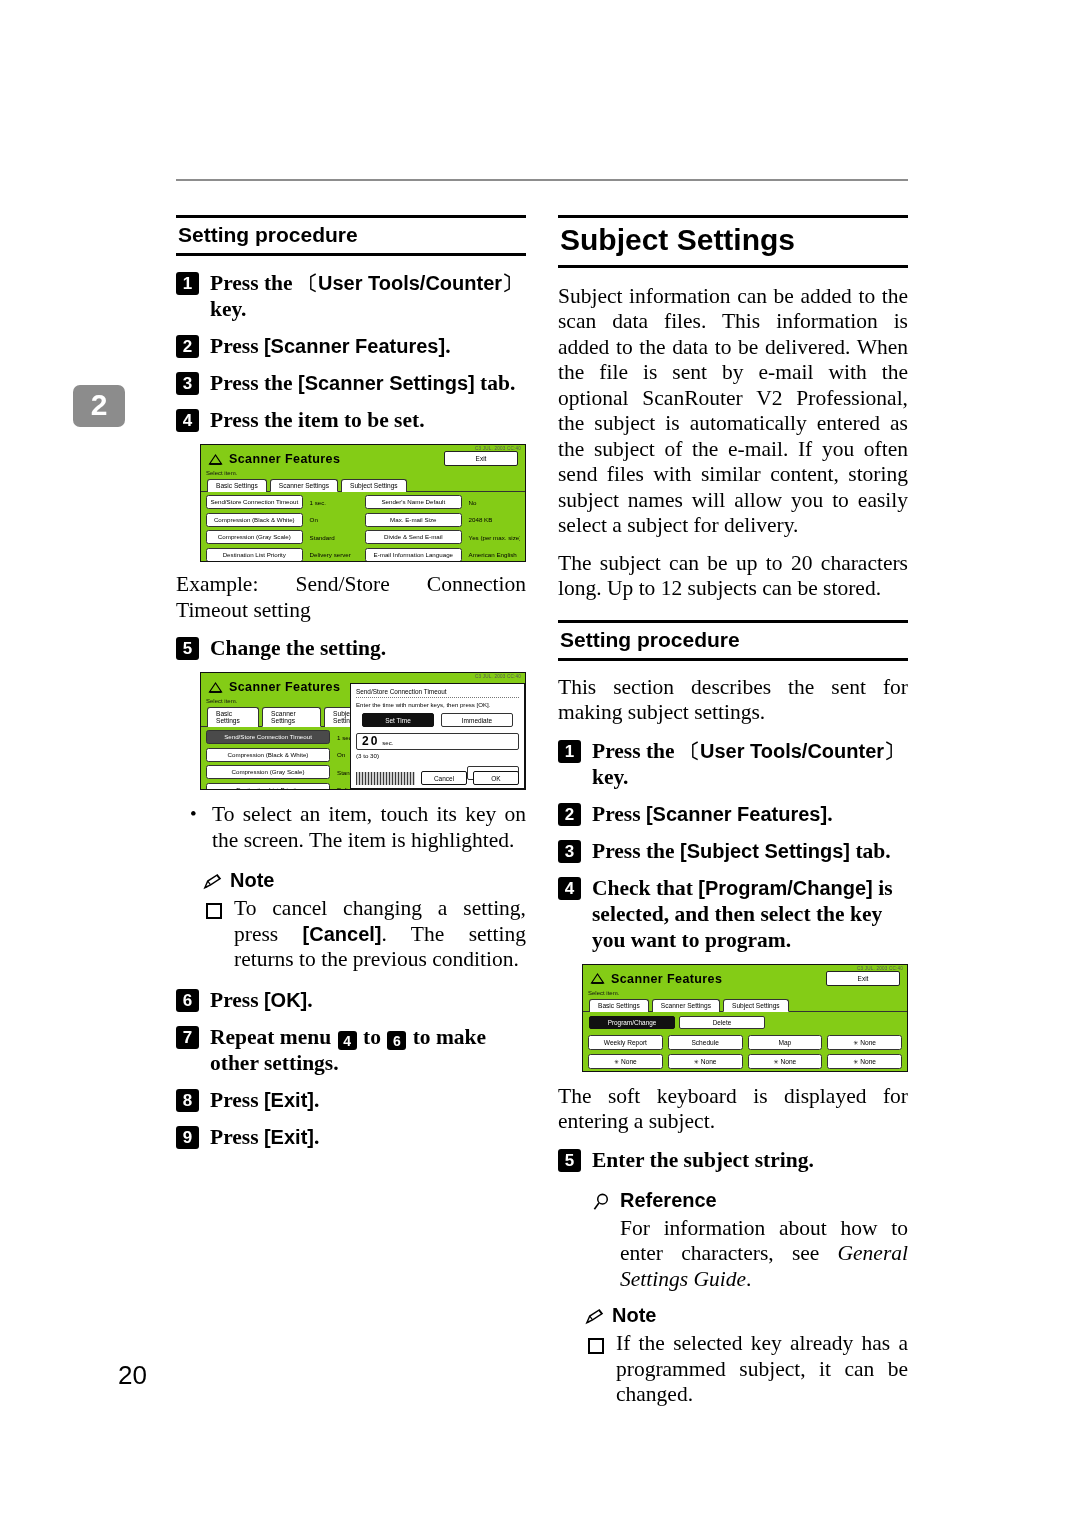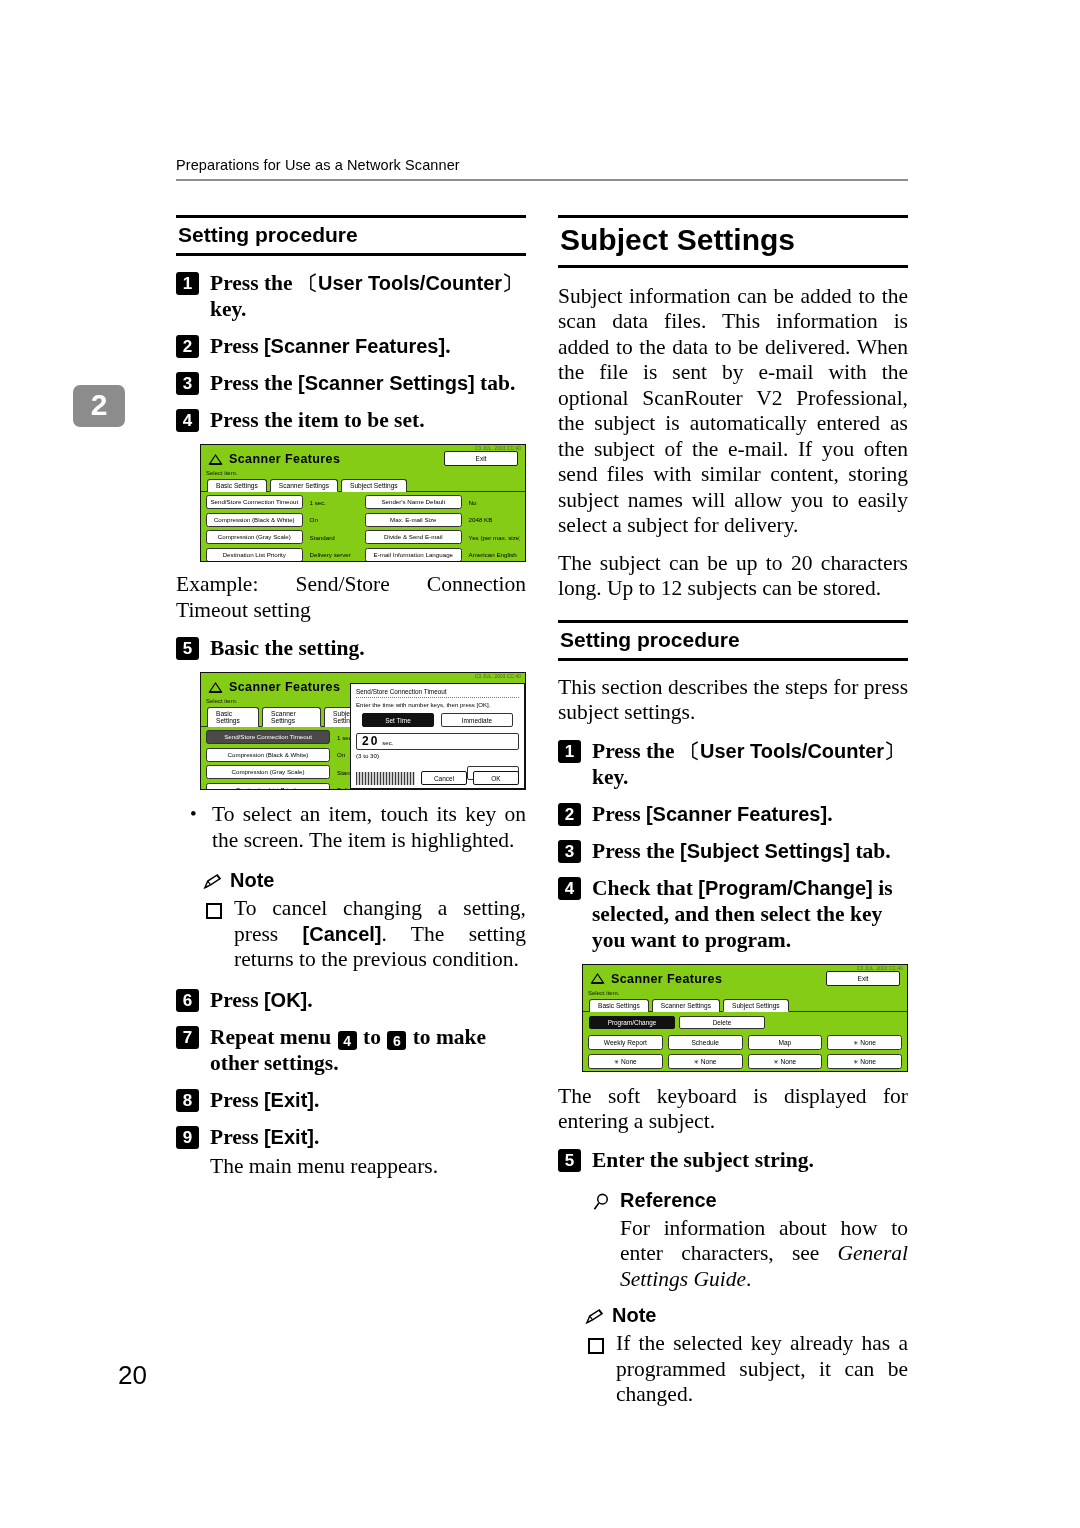--- a/index.html
+++ b/index.html
@@ -264,21 +264,20 @@
     display:flex; align-items:center; justify-content:center;
     font-size:6.6px; background:#fff; white-space:nowrap;
   }
   .star { font-size:6px; margin-right:2px; }
 </style>
 </head>
 <body>
 
 <div class="page">
 
-  <div class="running-head">Preparations for Use as a Network Scanner</div>
   <div class="running-rule"></div>
 
   <div class="chapter-tab">2</div>
 
   <div class="page-number">20</div>
 
   <div class="col col-left">
 
     <div class="sec-head">Setting procedure</div>
 
@@ -337,21 +336,21 @@
           <div class="valcell">American English</div>
         </div>
 
       </div>
 
     </div>
 
     <p class="body">Example: Send/Store Connection Timeout setting</p>
 
     <div class="step">
-      <span class="num">5</span><span>Basic the setting.</span>
+      <span class="num">5</span><span>Change the setting.</span>
     </div>
 
     <div class="lcd" style="margin:6px 0 12px 24px; width:326px; height:118px;">
       <div class="lcd-stamp">C3  JUL.  2003 CC:40</div>
       <div class="lcd-title">
         <svg class="printer-ico" viewBox="0 0 20 16">
           <path d="M2 14 L10 2 L18 14 Z" fill="none" stroke="#000" stroke-width="1.6"></path>
           <path d="M2 14 L18 14" stroke="#000" stroke-width="2.4"></path>
         </svg>
         <span>Scanner Features</span>
@@ -431,33 +430,32 @@
     </div>
     <div class="step">
       <span class="num">7</span><span>Repeat menu </span><span class="num-inline">4</span><span> to </span><span class="num-inline">6</span><span> to make other settings.</span>
     </div>
     <div class="step">
       <span class="num">8</span><span>Press </span><span class="k">[Exit]</span><span>.</span>
     </div>
     <div class="step" style="margin-bottom:4px;">
       <span class="num">9</span><span>Press </span><span class="k">[Exit]</span><span>.</span>
     </div>
-    <div class="sub-text">The main menu reappears.</div>
   </div>
 
   <div class="col col-right">
 
     <div class="sec-head big">Subject Settings</div>
 
     <p class="body">Subject information can be added to the scan data files. This information is added to the data to be delivered. When the file is sent by e-mail with the optional ScanRouter V2 Professional, the subject is automatically entered as the subject of the e-mail. If you often send files with similar content, storing subject names will allow you to easily select a subject for delivery.</p>
     <p class="body">The subject can be up to 20 characters long. Up to 12 subjects can be stored.</p>
 
     <div class="sec-head" style="margin-top:18px;">Setting procedure</div>
 
-    <p class="body">This section describes the steps for press subject settings.</p>
+    <p class="body">This section describes the sent for making subject settings.</p>
 
     <div class="step">
       <span class="num">1</span><span>Press the </span><span class="k">〔User Tools/Counter〕</span><span> key.</span>
     </div>
     <div class="step">
       <span class="num">2</span><span>Press </span><span class="k">[Scanner Features]</span><span>.</span>
     </div>
     <div class="step">
       <span class="num">3</span><span>Press the </span><span class="k">[Subject Settings]</span><span> tab.</span>
     </div>

